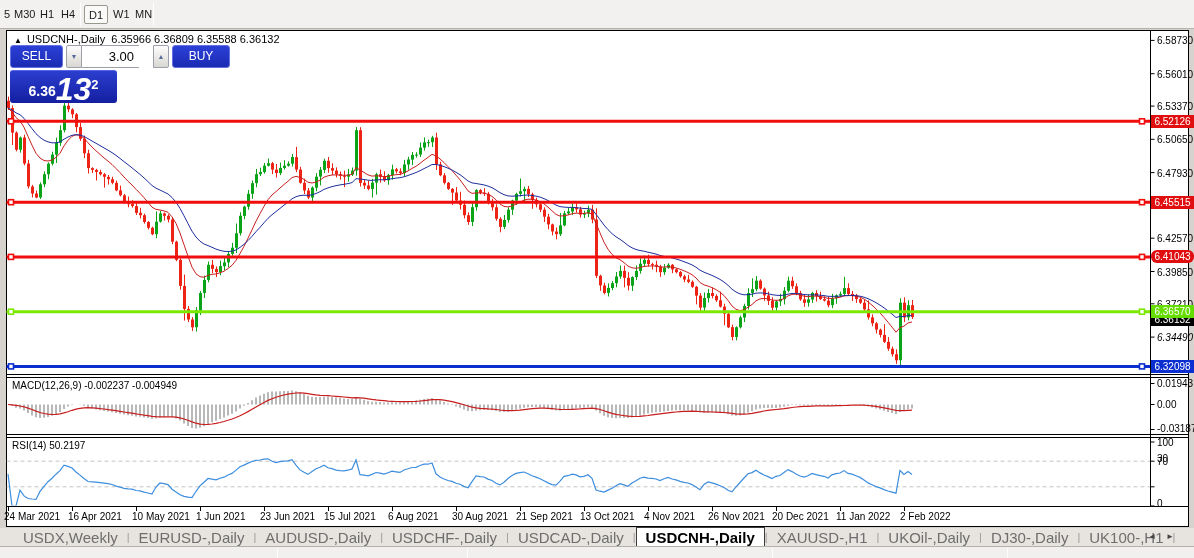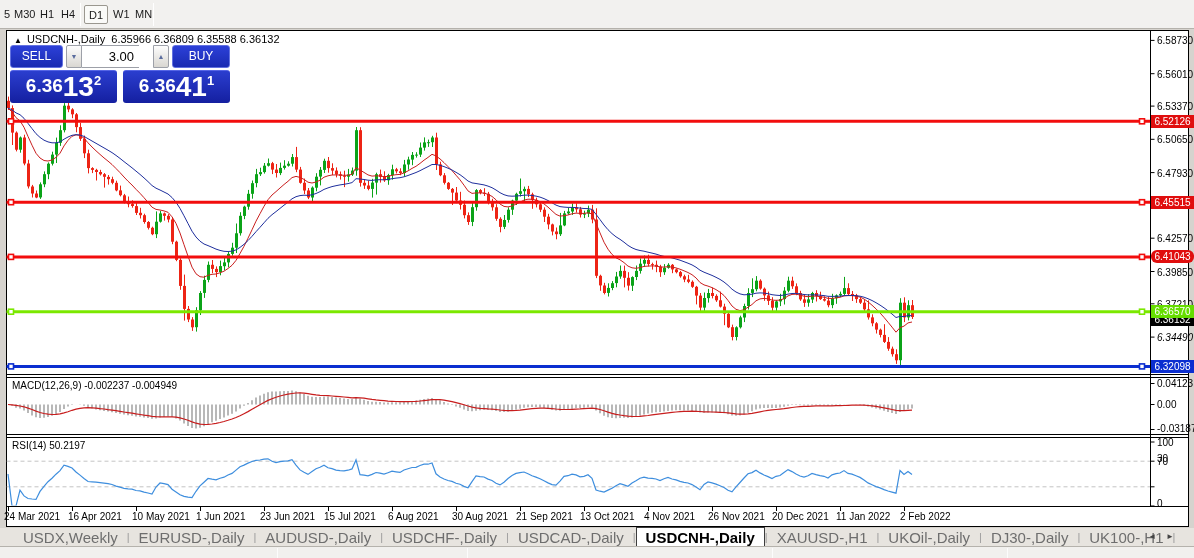--- a/index.html
+++ b/index.html
@@ -25,22 +25,22 @@
   .tp-btn { position:absolute; top:0; height:23px; background:linear-gradient(#2C40D8,#1A2BB2); border:1px solid #6372E0; border-radius:3px; color:#fff; font-size:12px; text-align:center; line-height:21px; }
   #sell-btn { left:0; width:53px; }
   #buy-btn { left:162px; width:58px; }
   .spin { position:absolute; top:0; width:16px; height:23px; background:linear-gradient(#FDFDFD,#D9D7D2); border:1px solid #9DA0A8; color:#5A6C9E; font-size:7px; text-align:center; line-height:22px; }
   #vol-down { left:56px; border-radius:2px 0 0 2px; }
   #vol-up { left:143px; border-radius:0 2px 2px 0; }
   #vol-input { position:absolute; left:72px; top:0; width:57px; height:23px; border:1px solid #9DA0A8; border-left:none; border-right:none; font-size:13px; text-align:right; padding-right:5px; font-family:"Liberation Sans",sans-serif; }
   .tp-quote { position:absolute; top:25px; width:107px; height:33px; background:linear-gradient(#2B3ECF,#141FA0); border-top:1px solid #5565E5; border-radius:3px; color:#fff; text-align:center; }
   #sell-quote { left:0; }
   #buy-quote { left:113px; }
-  .q-small { font-size:19px; font-weight:bold; vertical-align:baseline; position:relative; top:-4px; }
-  .q-big { font-size:28px; font-weight:bold; letter-spacing:0; }
+  .q-small { font-size:14px; font-weight:bold; vertical-align:baseline; position:relative; top:-4px; }
+  .q-big { font-size:32px; font-weight:bold; letter-spacing:0;font-style:italic; }
   .q-sup { font-size:13px; font-weight:bold; position:relative; top:-11px; }
 
   
   .ind-label { z-index:3; font-size:10px; color:#000; white-space:nowrap; }
 
   
   .ptick { position:absolute; left:1157px; font-size:10px; color:#000; z-index:2; white-space:nowrap; }
   .pbadge { position:absolute; left:1151px; width:43px; height:13px; font-size:10px; color:#fff; text-align:center; line-height:13px; z-index:3; white-space:nowrap; }
   .dlabel { position:absolute; top:511px; font-size:10px; color:#000; z-index:3; white-space:nowrap; }
   .itick { position:absolute; left:1157px; font-size:10px; color:#000; z-index:2; white-space:nowrap; }
@@ -402,23 +402,20 @@
 
 <div id="trade-panel" class="abs">
   <div id="sell-btn" class="tp-btn">SELL</div>
   <div id="vol-down" class="spin"><span>▼</span></div>
   <input id="vol-input" value="3.00" style="">
   <div id="vol-up" class="spin"><span>▲</span></div>
   <div id="buy-btn" class="tp-btn">BUY</div>
   <div id="sell-quote" class="tp-quote">
     <span class="q-small">6.36</span><span class="q-big">13</span><span class="q-sup">2</span>
   </div>
-  <div id="buy-quote" class="tp-quote">
-    <span class="q-small">6.36</span><span class="q-big">41</span><span class="q-sup">1</span>
-  </div>
 </div>
 
 <div class="abs ind-label" style="left:12px; top:380px;">
   <span>MACD(12,26,9)</span>&nbsp;<span>-0.002237 -0.004949</span>
 </div>
 <div class="abs ind-label" style="left:12px; top:440px;">
   <span>RSI(14)</span>&nbsp;<span>50.2197</span>
 </div>
 
 <div id="price-axis">
@@ -432,21 +429,21 @@
     <div class="ptick" style="top: 266.536px;">6.39850</div>
     <div class="ptick" style="top: 298.85px;">6.37210</div>
     <div class="ptick" style="top: 332.142px; font-style: italic;">6.34490</div>
     <div class="ptick" style="top: 364.456px;">6.31850</div>
     <div class="pbadge" style="top: 312.544px; background: rgb(0, 0, 0); z-index: 3;">6.36132</div>
     <div class="pbadge" style="top: 114.778px; background: rgb(224, 14, 14); z-index: 4;">6.52126</div>
     <div class="pbadge" style="top: 195.696px; background: rgb(224, 14, 14); z-index: 4;">6.45515</div>
     <div class="pbadge" style="top: 250.434px; background: rgb(224, 14, 14); z-index: 4; border-radius: 6px;">6.41043</div>
     <div class="pbadge" style="top: 305.183px; background: rgb(102, 221, 0); z-index: 4;">6.36570</div>
     <div class="pbadge" style="top: 359.92px; background: rgb(11, 46, 208); z-index: 4;">6.32098</div>
-    <div class="itick" style="top: 378px;">0.04123</div>
+    <div class="itick" style="top: 378px;">0.01943</div>
     <div class="itick" style="top: 399px;">0.00</div>
     <div class="itick" style="top: 423px;">-0.031872</div>
     <div class="itick" style="top: 437px;">100</div>
     <div class="itick" style="top: 456px;">70</div>
     <div class="itick" style="top: 453px; text-align: right;">30</div>
     <div class="itick" style="top: 498px;">0</div>
   </div>
 <div id="date-axis">
     <div class="dlabel" style="left: 4px;">24 Mar 2021</div>
     <div class="dlabel" style="left: 68px;">16 Apr 2021</div>

